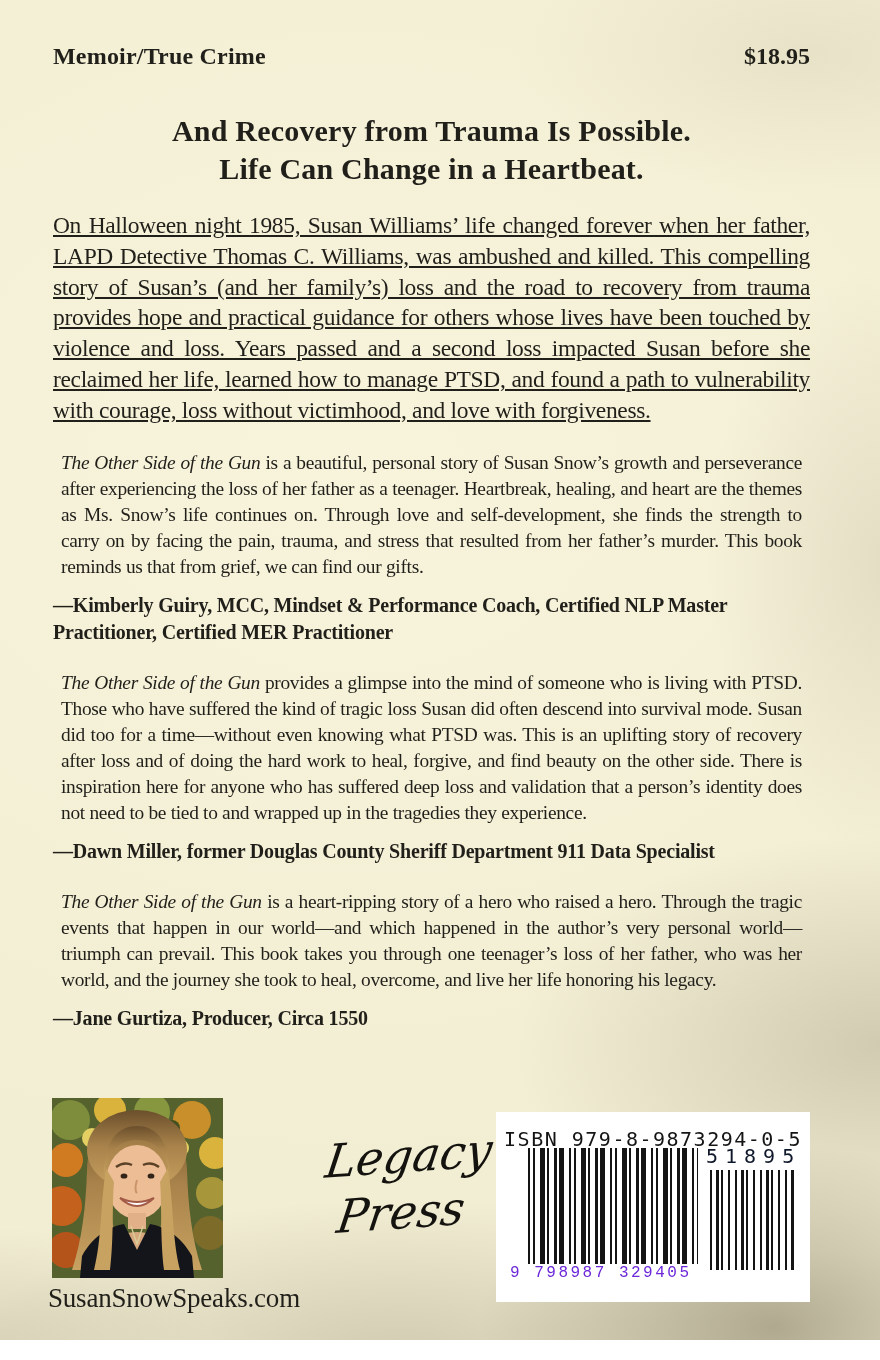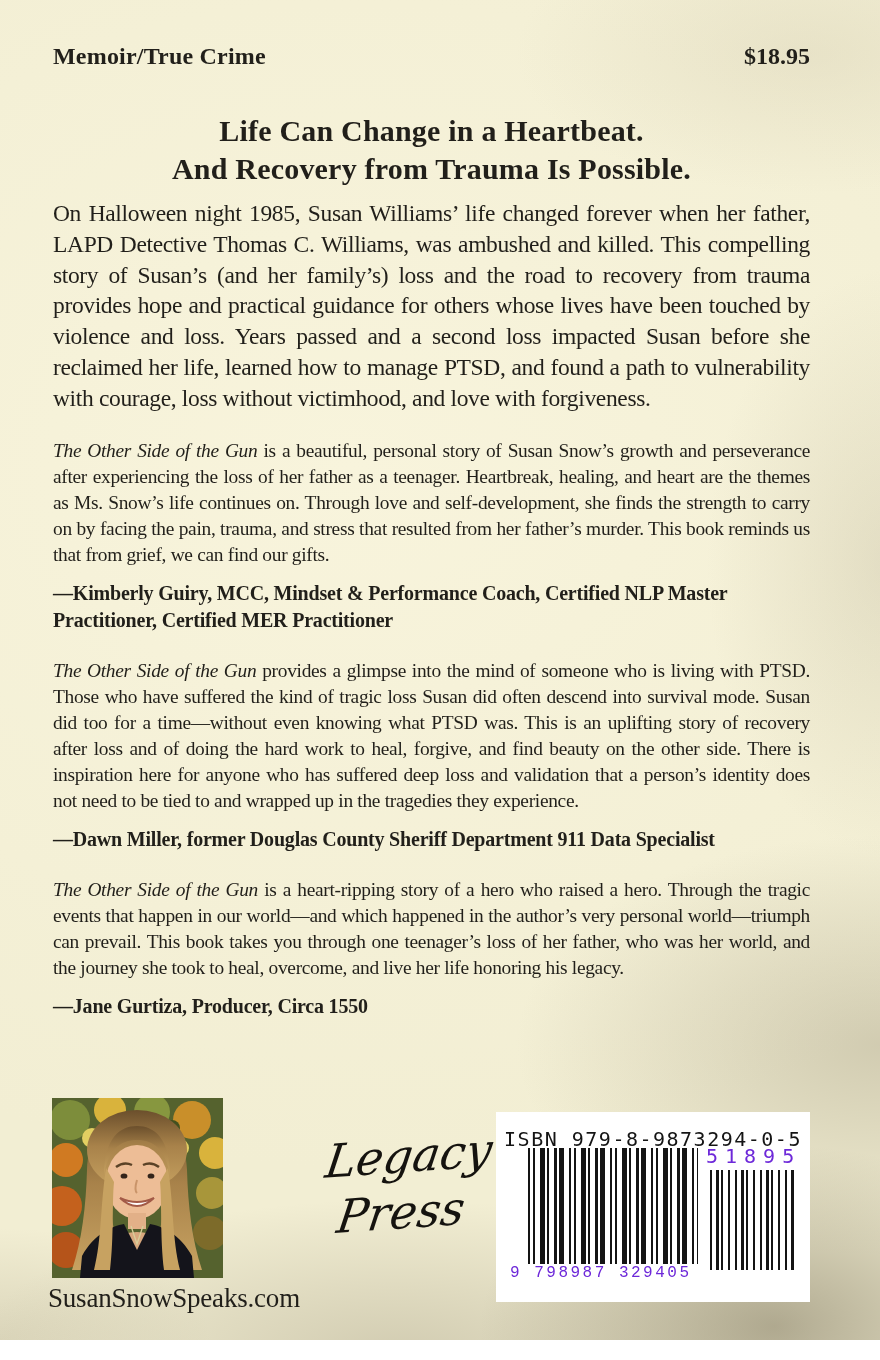--- a/index.html
+++ b/index.html
@@ -16,24 +16,24 @@
       radial-gradient(ellipse 260px 420px at 101% 42%, rgba(185,177,150,0.30) 0%, rgba(185,177,150,0) 70%),
       radial-gradient(ellipse 300px 160px at 0% 100%, rgba(175,167,140,0.35) 0%, rgba(175,167,140,0) 70%),
       radial-gradient(ellipse 420px 200px at 92% 4%, rgba(205,197,168,0.30) 0%, rgba(205,197,168,0) 70%),
       radial-gradient(ellipse 900px 700px at 40% 35%, #f8f4dc 0%, #f2eed3 100%);
   }
   .text-col{position:absolute;left:53px;top:42px;width:757px;}
   .top-row{display:flex;justify-content:space-between;align-items:baseline;font-size:24px;line-height:28px;}
   .genre{font-weight:bold;letter-spacing:0.2px;}
   .price{font-weight:bold;}
   .headline{margin-top:42px;text-align:center;font-weight:bold;font-size:30px;line-height:38px;letter-spacing:0.2px;}
-  .synopsis{margin-top:10px;font-size:23.5px;line-height:30.8px;text-align:justify;letter-spacing:-0.35px;}
+  .synopsis{margin-top:22px;font-size:23.5px;line-height:30.8px;text-align:justify;letter-spacing:-0.35px;text-decoration:underline;}
   .blurb{margin-top:24px;}
   .blurb:first-of-type{margin-top:32px;}
-  .blurb-text{margin:0;font-size:19.4px;line-height:26px;text-align:justify;letter-spacing:-0.3px;}
+  .blurb-text{margin:8px;font-size:19.4px;line-height:26px;text-align:justify;letter-spacing:-0.3px;}
   .blurb-text em{font-style:italic;}
   .blurb-attr{margin:12px 0 0 0;font-size:20px;line-height:27px;font-weight:bold;letter-spacing:-0.2px;}
   
   .author-photo{position:absolute;left:52px;top:1098px;width:171px;height:180px;}
   .author-photo svg{display:block;width:100%;height:100%;}
   .website{position:absolute;left:48px;top:1282px;font-size:27px;line-height:32px;letter-spacing:-0.2px;}
   .publisher-logo{
     position:absolute;left:298px;top:1128px;width:214px;text-align:center;
     font-family:"DejaVu Serif","Liberation Serif",serif;font-style:italic;
     font-size:46px;line-height:56px;color:#15130f;
@@ -45,21 +45,21 @@
     position:absolute;left:32px;top:36px;width:170px;height:116px;
     background:repeating-linear-gradient(90deg,
       #141414 0 2px, #ffffff 2px 5px,
       #141414 5px 7px, #ffffff 7px 12px,
       #141414 12px 17px, #ffffff 17px 19px,
       #141414 19px 21px, #ffffff 21px 26px,
       #141414 26px 29px, #ffffff 29px 31px,
       #141414 31px 36px, #ffffff 36px 41px);
   }
   .ean-digits{position:absolute;left:14px;top:152px;width:226px;font-family:Liberation Mono, monospace;font-size:16px;letter-spacing:2.5px;color:#6d28d9;white-space:pre;}
-  .supp-digits{position:absolute;left:210px;top:32px;width:94px;text-align:center;font-family:"DejaVu Sans Mono","Liberation Mono",monospace;font-size:20px;letter-spacing:7px;color:#6d28d9;}
+  .supp-digits{position:absolute;left:210px;top:32px;width:94px;text-align:center;font-family:"DejaVu Sans Mono","Liberation Mono",monospace;font-size:20px;letter-spacing:7px;color:#0f172a;}
   .supp-bars{
     position:absolute;left:214px;top:58px;width:86px;height:100px;
     background:repeating-linear-gradient(90deg,
       #141414 0 2px, #ffffff 2px 6px,
       #141414 6px 9px, #ffffff 9px 11px,
       #141414 11px 13px, #ffffff 13px 18px,
       #141414 18px 20px, #ffffff 20px 25px);
   }
 </style>
 </head>
@@ -68,22 +68,22 @@
 <div class="cover">
 
   <div class="text-col">
 
     <div class="top-row">
       <span class="genre">Memoir/True Crime</span>
       <span class="price">$18.95</span>
     </div>
 
     <div class="headline">
+      <div>And Recovery from Trauma Is Possible.</div>
       <div>Life Can Change in a Heartbeat.</div>
-      <div>And Recovery from Trauma Is Possible.</div>
     </div>
 
     <p class="synopsis">On Halloween night 1985, Susan Williams’ life changed forever when her father, LAPD Detective Thomas C. Williams, was ambushed and killed. This compelling story of Susan’s (and her family’s) loss and the road to recovery from trauma provides hope and practical guidance for others whose lives have been touched by violence and loss. Years passed and a second loss impacted Susan before she reclaimed her life, learned how to manage PTSD, and found a path to vulnerability with courage, loss without victimhood, and love with forgiveness.</p>
 
     <div class="blurb">
       <p class="blurb-text"><em>The Other Side of the Gun</em><span> is a beautiful, personal story of Susan Snow’s growth and perseverance after experiencing the loss of her father as a teenager. Heartbreak, healing, and heart are the themes as Ms. Snow’s life continues on. Through love and self-development, she finds the strength to carry on by facing the pain, trauma, and stress that resulted from her father’s murder. This book reminds us that from grief, we can find our gifts.</span></p>
       <p class="blurb-attr">—Kimberly Guiry, MCC, Mindset &amp; Performance Coach, Certified NLP Master Practitioner, Certified MER Practitioner</p>
     </div>
 
     <div class="blurb">

